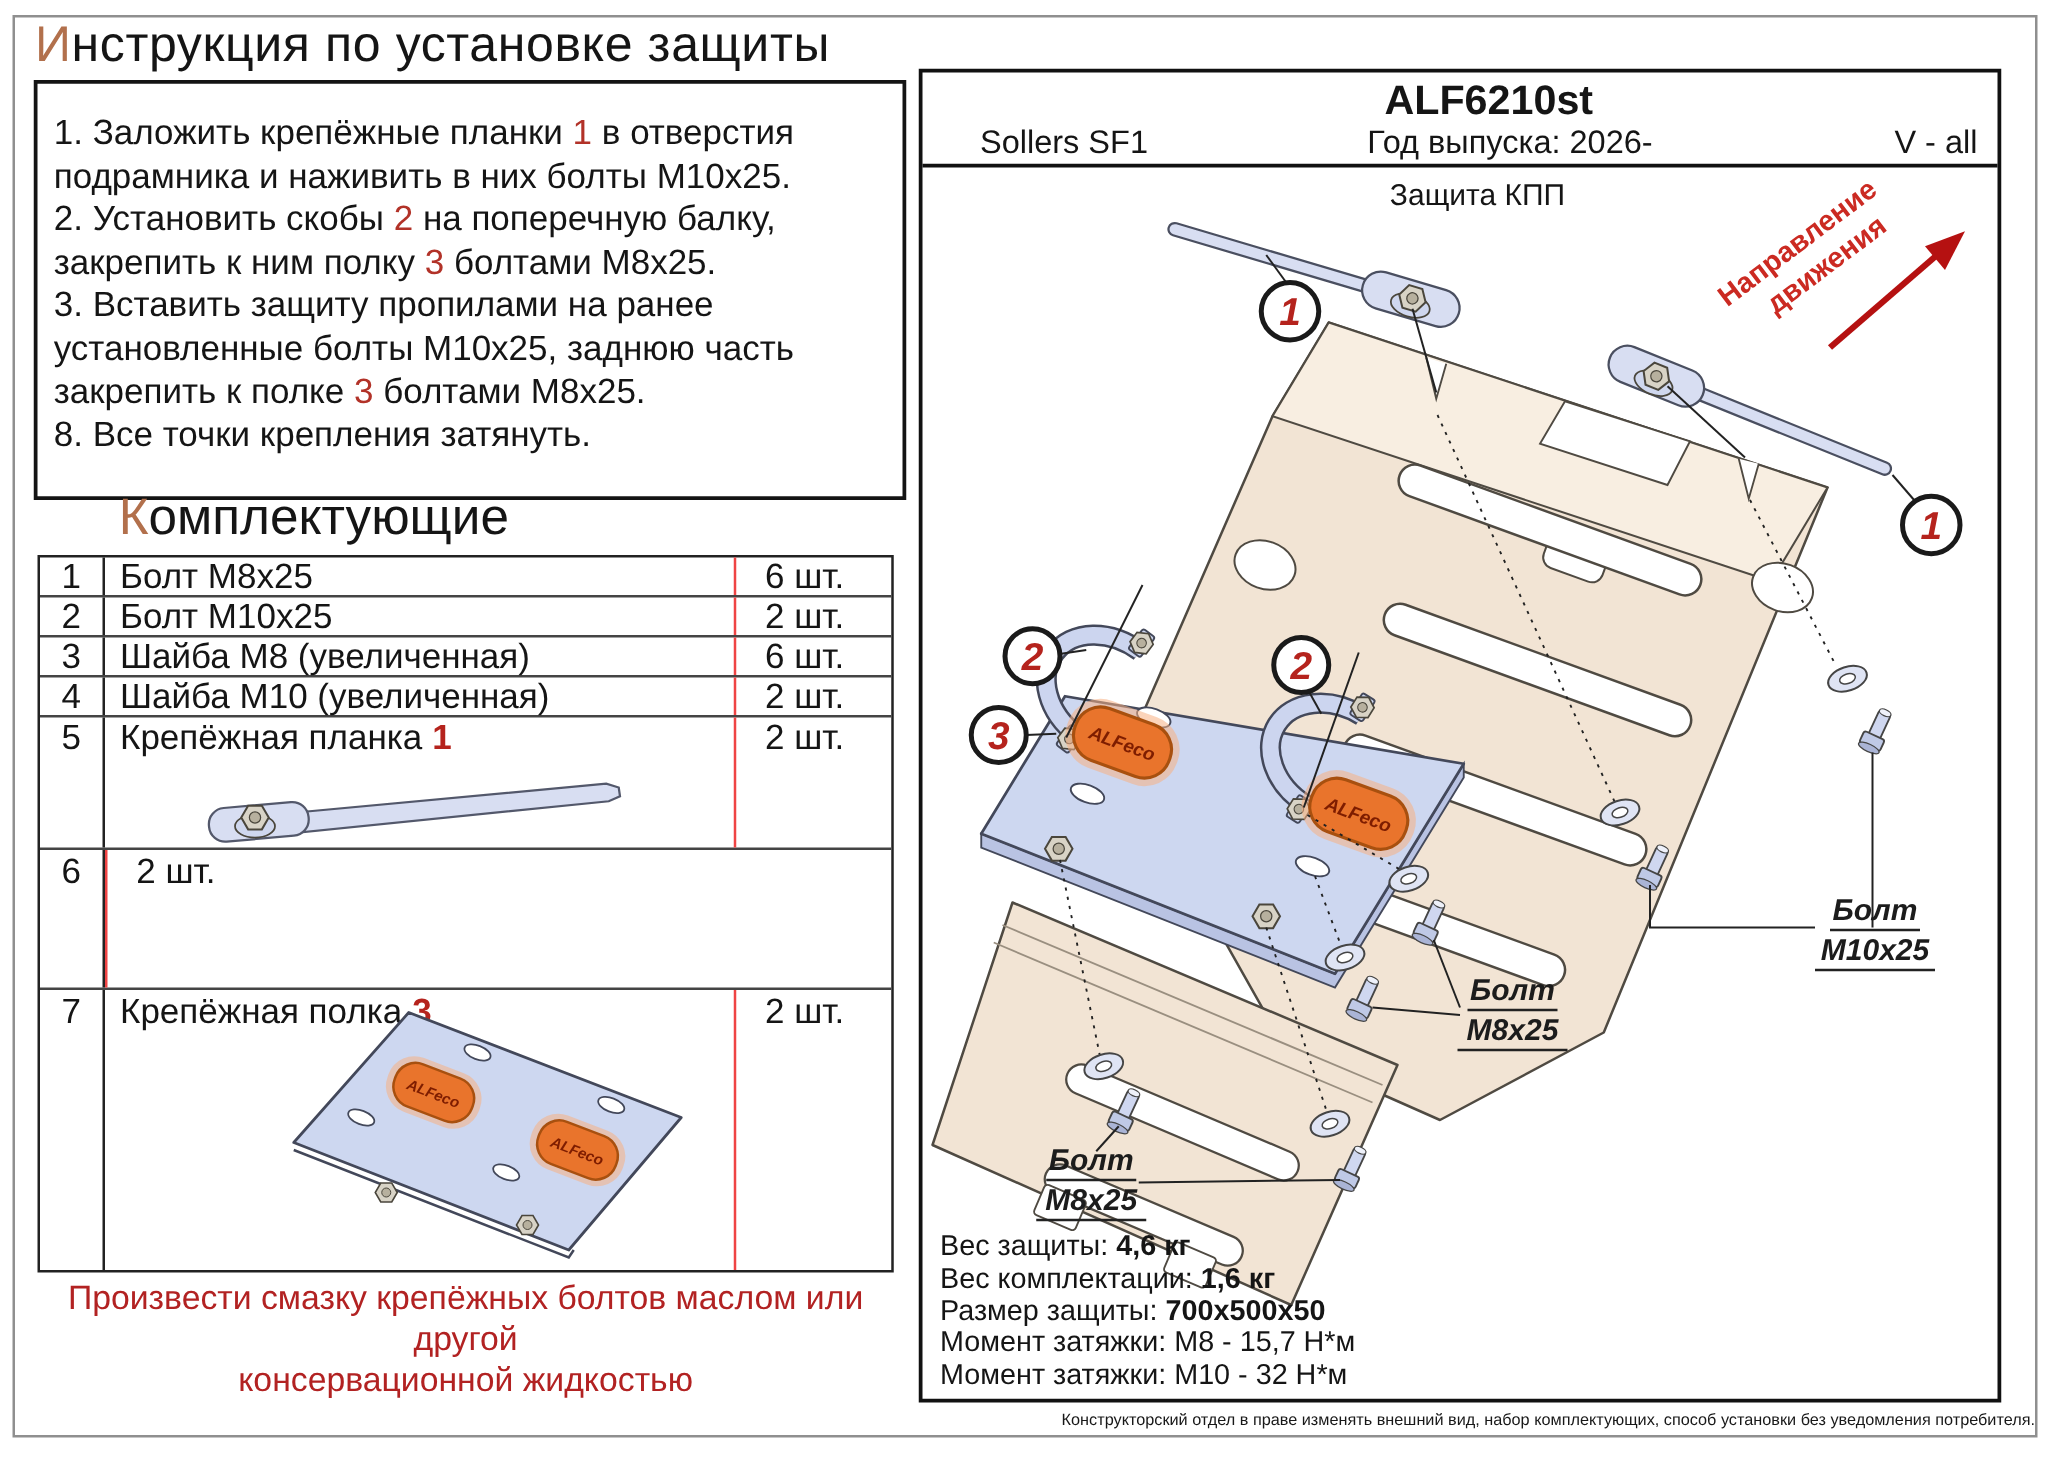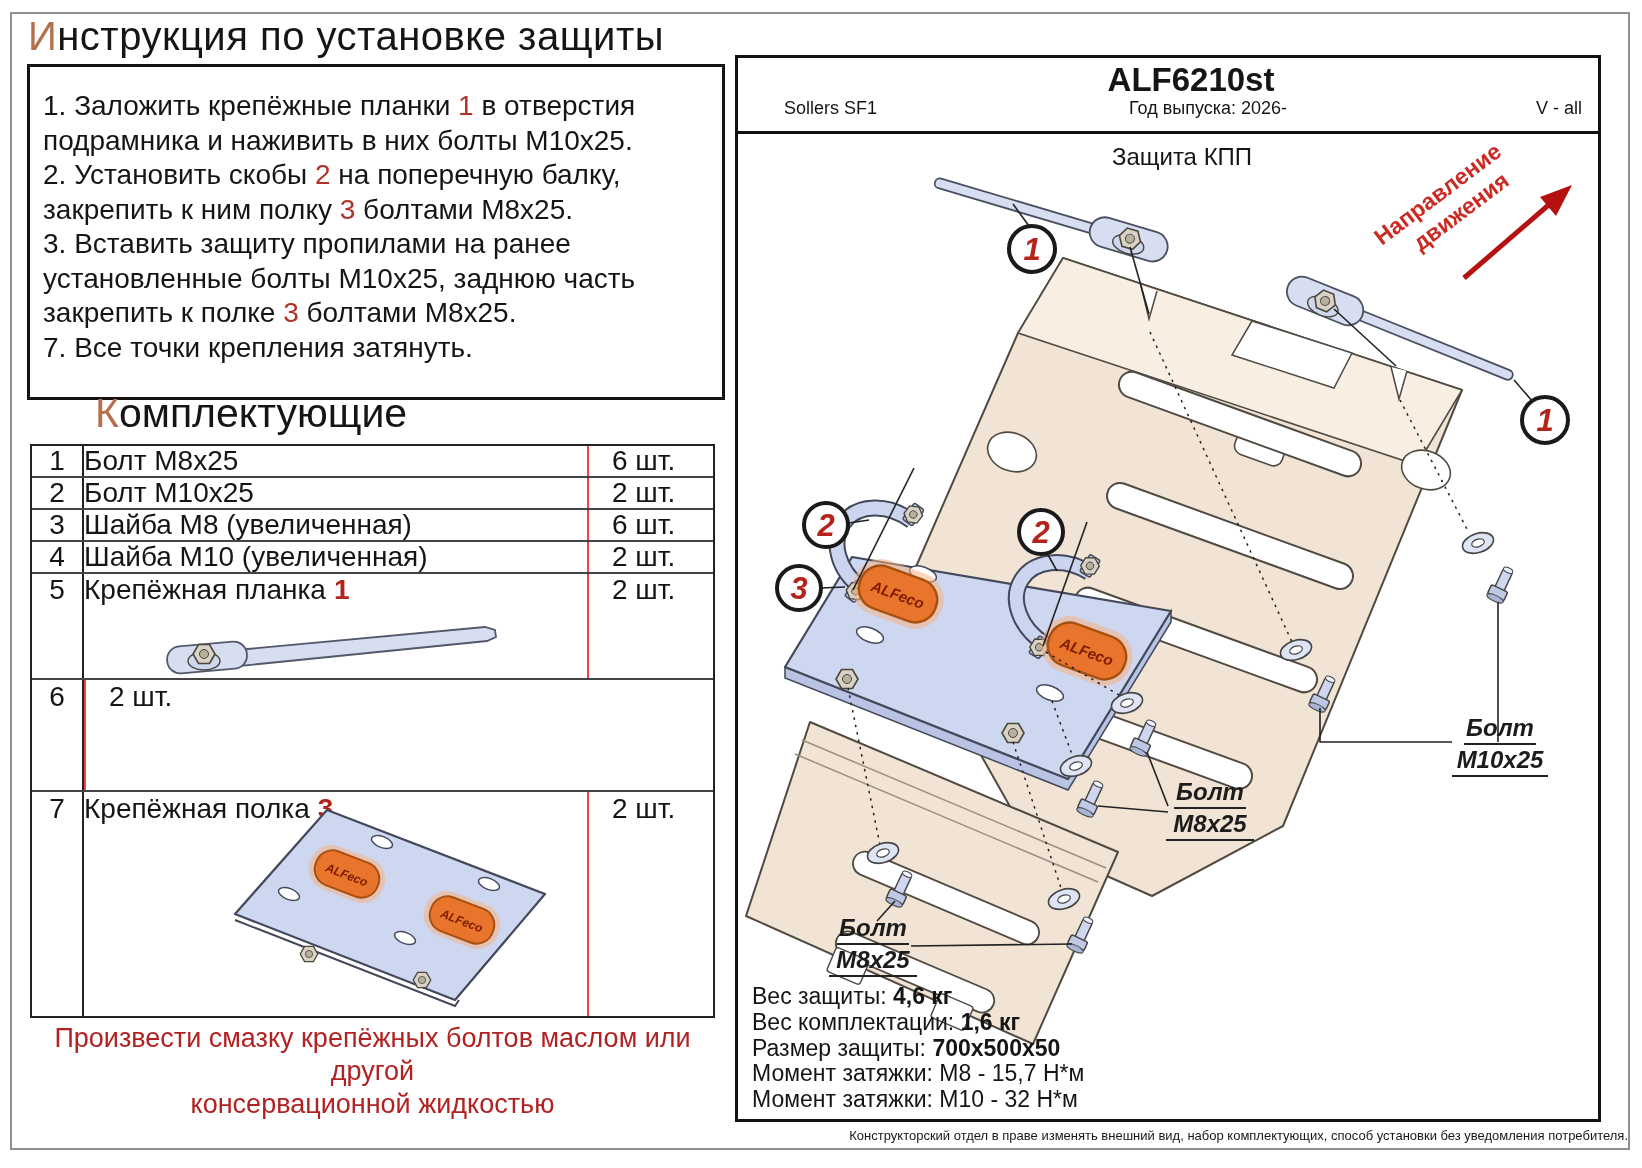--- a/index.html
+++ b/index.html
@@ -12,33 +12,33 @@
   .accent{color:#b2704c;}
   .ref{color:#b23228;}
   .instr-box{left:27px;top:64px;width:666px;height:304px;border:3px solid #141414;
     padding:22px 13px 4px 13px;font-size:28px;line-height:34.5px;}
   .comp-head{left:30px;top:390px;width:685px;display:flex;justify-content:space-between;font-size:41px;flex-direction:column;}
   .comp-head .lft{padding-left:65px;}
   .comp-table{left:30px;top:444px;width:681px;border:2px solid #222;background:#fff;}
   .trow{display:flex;border-bottom:2px solid #444;position:relative;}
   .trow:last-child{border-bottom:none;}
   .c-num{width:50px;border-right:2px solid #222;text-align:center;font-size:28px;flex:none;}
-  .c-name{flex:1;padding-left:0;font-size:28px;position:relative;}
+  .c-name{flex:1;padding-left:12px;font-size:28px;position:relative;}
   .c-qty{width:101px;border-left:2px solid #ef4444;padding-left:23px;font-size:28px;flex:none;}
   .h32{height:30px;line-height:29px;}
   .h5{height:104px;line-height:31px;}
   .h6{height:110px;line-height:33px;}
   .h7{height:224px;line-height:34px;}
   .ref-b{color:#b5231d;font-weight:bold;margin-left:8px;}
   .part-svg{position:absolute;}
   .note{left:30px;top:1022px;width:685px;text-align:center;font-size:27px;line-height:33px;color:#b22222;}
   
   .panel{left:735px;top:55px;width:860px;height:1061px;border:3px solid #111;}
   .p-code{position:absolute;left:0;right:0;top:3px;text-align:center;font-size:33px;font-weight:bold;padding-left:46px;}
-  .p-row2{position:absolute;left:0;right:0;top:40px;height:28px;font-size:18px;}
+  .p-row2{position:absolute;left:0;right:0;top:40px;height:28px;font-size:26px;}
   .p-model{position:absolute;left:46px;top:0;}
   .p-year{position:absolute;left:0;right:0;text-align:center;top:0;padding-left:80px;}
   .p-engine{position:absolute;right:16px;top:0;}
   .p-div{position:absolute;left:0;right:0;top:73px;height:3px;background:#111;}
   .p-sub{position:absolute;left:0;right:0;top:85px;text-align:center;font-size:24px;padding-left:28px;}
   .draw-svg{position:absolute;left:0;top:75px;width:854px;height:983px;}
   .specs{position:absolute;left:14px;top:926px;font-size:23px;line-height:25.8px;white-space:nowrap;}
   .sv-b{font-weight:bold;}
   .p-footer{left:14px;top:1128px;width:1614px;text-align:right;font-size:13px;color:#181818;}
   svg text{font-family:"Liberation Sans", sans-serif;}
@@ -52,21 +52,21 @@
 <body>
 
 <div class="abs page-frame"></div>
 
 <div class="abs doc-title"><span class="accent">И</span><span>нструкция по установке защиты</span></div>
 
 <div class="abs instr-box">
   <div><span>1. Заложить крепёжные планки </span><span class="ref">1</span><span> в отверстия подрамника и наживить в них болты М10х25.</span></div>
   <div><span>2. Установить скобы </span><span class="ref">2</span><span> на поперечную балку, закрепить к ним полку </span><span class="ref">3</span><span> болтами М8х25.</span></div>
   <div><span>3. Вставить защиту пропилами на ранее установленные болты М10х25, заднюю часть закрепить к полке </span><span class="ref">3</span><span> болтами М8х25.</span></div>
-  <div><span>7. Все точки крепления затянуть.</span></div>
+  <div><span>8. Все точки крепления затянуть.</span></div>
 </div>
 
 <div class="abs comp-head">
   <div class="lft"><span class="accent">К</span><span>омплектующие</span></div>
   <div>Кол-во</div>
 </div>
 
 <div class="abs comp-table">
   <div class="trow h32">
     <div class="c-num">1</div>

